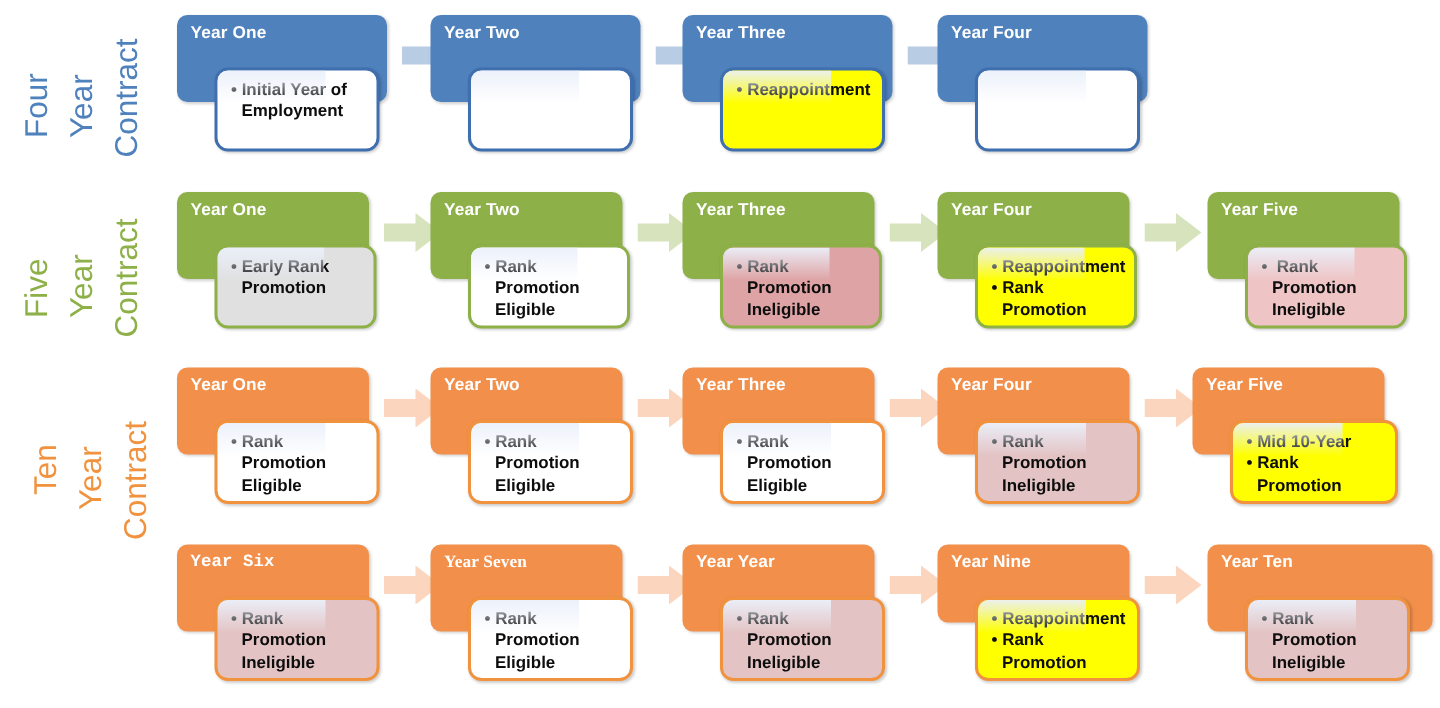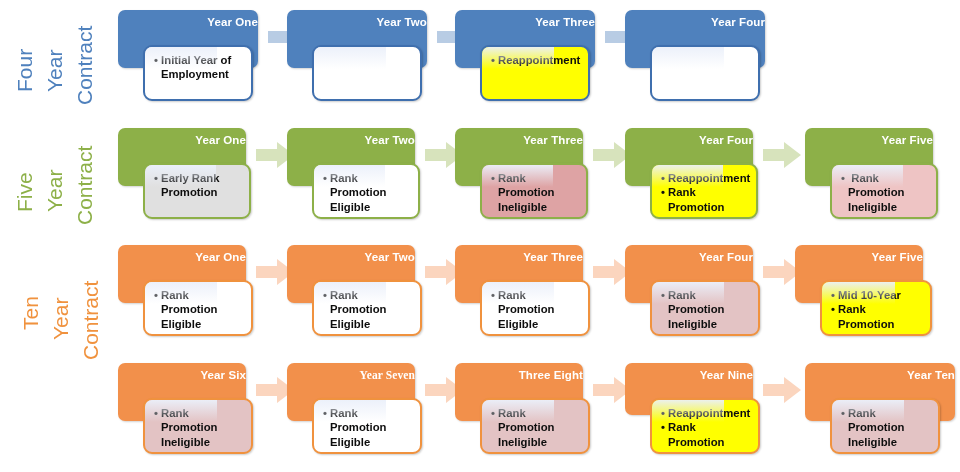--- a/index.html
+++ b/index.html
@@ -26,21 +26,21 @@
   .hdr {
     position: absolute;
     border-radius: 7px;
     color: #ffffff;
     font-size: 11.5px;
     font-weight: bold;
     padding: 6px 0 0 9px;
     letter-spacing: .1px;
     line-height: 1.1;
   }
-  .hdr.sh { box-shadow: 1px 1px 2px rgba(0,0,0,.18); text-align: right; }
+  .hdr.sh { box-shadow: 1px 1px 2px rgba(0,0,0,.18); }
 
   .body {
     position: absolute;
     border-radius: 9px;
     border: 2px solid #3f6fae;
     background: #ffffff;
     padding: 6px 8px 6px 9px;
     box-shadow: 1px 1px 2px rgba(0,0,0,.20);
     overflow: hidden;
   }
@@ -195,41 +195,41 @@
     <div class="hdr sh" style="left: 795px; top: 245px; width: 128px; height: 58px; background: rgb(242, 144, 75);">Year Five</div>
     <div class="body" style="left: 820px; top: 280px; width: 112px; height: 56px; background: rgb(255, 255, 0); border-color: rgb(240, 146, 62);">
       <ul>
         <li>Mid 10-Year</li>
         <li>Rank Promotion</li>
       </ul>
     </div>
     <div class="arrow" style="left: 256px; top: 377px;"><svg viewBox="0 0 38 26" width="38" height="26">
         <path d="M0 7 L21 7 L21 0 L38 13 L21 26 L21 19 L0 19 Z" fill="#FBD5BE"></path>
       </svg></div>
-    <div class="hdr sh" style="left: 118px; top: 363px; width: 128px; height: 58px; background: rgb(242, 144, 75);">Year Six</div>
+    <div class="hdr sh" style="left: 118px; top: 363px; width: 128px; height: 58px; background: rgb(242, 144, 75); font-family: Liberation Mono, monospace;">Year Six</div>
     <div class="body" style="left: 143px; top: 398px; width: 110px; height: 56px; background: rgb(227, 195, 196); border-color: rgb(240, 146, 62);">
       <ul>
         <li>Rank Promotion
 Ineligible</li>
       </ul>
     </div>
     <div class="arrow" style="left: 425px; top: 377px;"><svg viewBox="0 0 38 26" width="38" height="26">
         <path d="M0 7 L21 7 L21 0 L38 13 L21 26 L21 19 L0 19 Z" fill="#FBD5BE"></path>
       </svg></div>
     <div class="hdr sh" style="left: 287px; top: 363px; width: 128px; height: 58px; background: rgb(242, 144, 75); font-family: Liberation Serif, serif;">Year Seven</div>
     <div class="body" style="left: 312px; top: 398px; width: 110px; height: 56px; background: rgb(255, 255, 255); border-color: rgb(240, 146, 62);">
       <ul>
         <li>Rank Promotion
 Eligible</li>
       </ul>
     </div>
     <div class="arrow" style="left: 593px; top: 377px;"><svg viewBox="0 0 38 26" width="38" height="26">
         <path d="M0 7 L21 7 L21 0 L38 13 L21 26 L21 19 L0 19 Z" fill="#FBD5BE"></path>
       </svg></div>
-    <div class="hdr sh" style="left: 455px; top: 363px; width: 128px; height: 58px; background: rgb(242, 144, 75);">Three Eight</div>
+    <div class="hdr sh" style="left: 455px; top: 363px; width: 128px; height: 58px; background: rgb(242, 144, 75);">Year Year</div>
     <div class="body" style="left: 480px; top: 398px; width: 110px; height: 56px; background: rgb(227, 195, 196); border-color: rgb(240, 146, 62);">
       <ul>
         <li>Rank Promotion
 Ineligible</li>
       </ul>
     </div>
     <div class="arrow" style="left: 763px; top: 377px;"><svg viewBox="0 0 38 26" width="38" height="26">
         <path d="M0 7 L21 7 L21 0 L38 13 L21 26 L21 19 L0 19 Z" fill="#FBD5BE"></path>
       </svg></div>
     <div class="hdr sh" style="left: 625px; top: 363px; width: 128px; height: 52px; background: rgb(242, 144, 75);">Year Nine</div>

